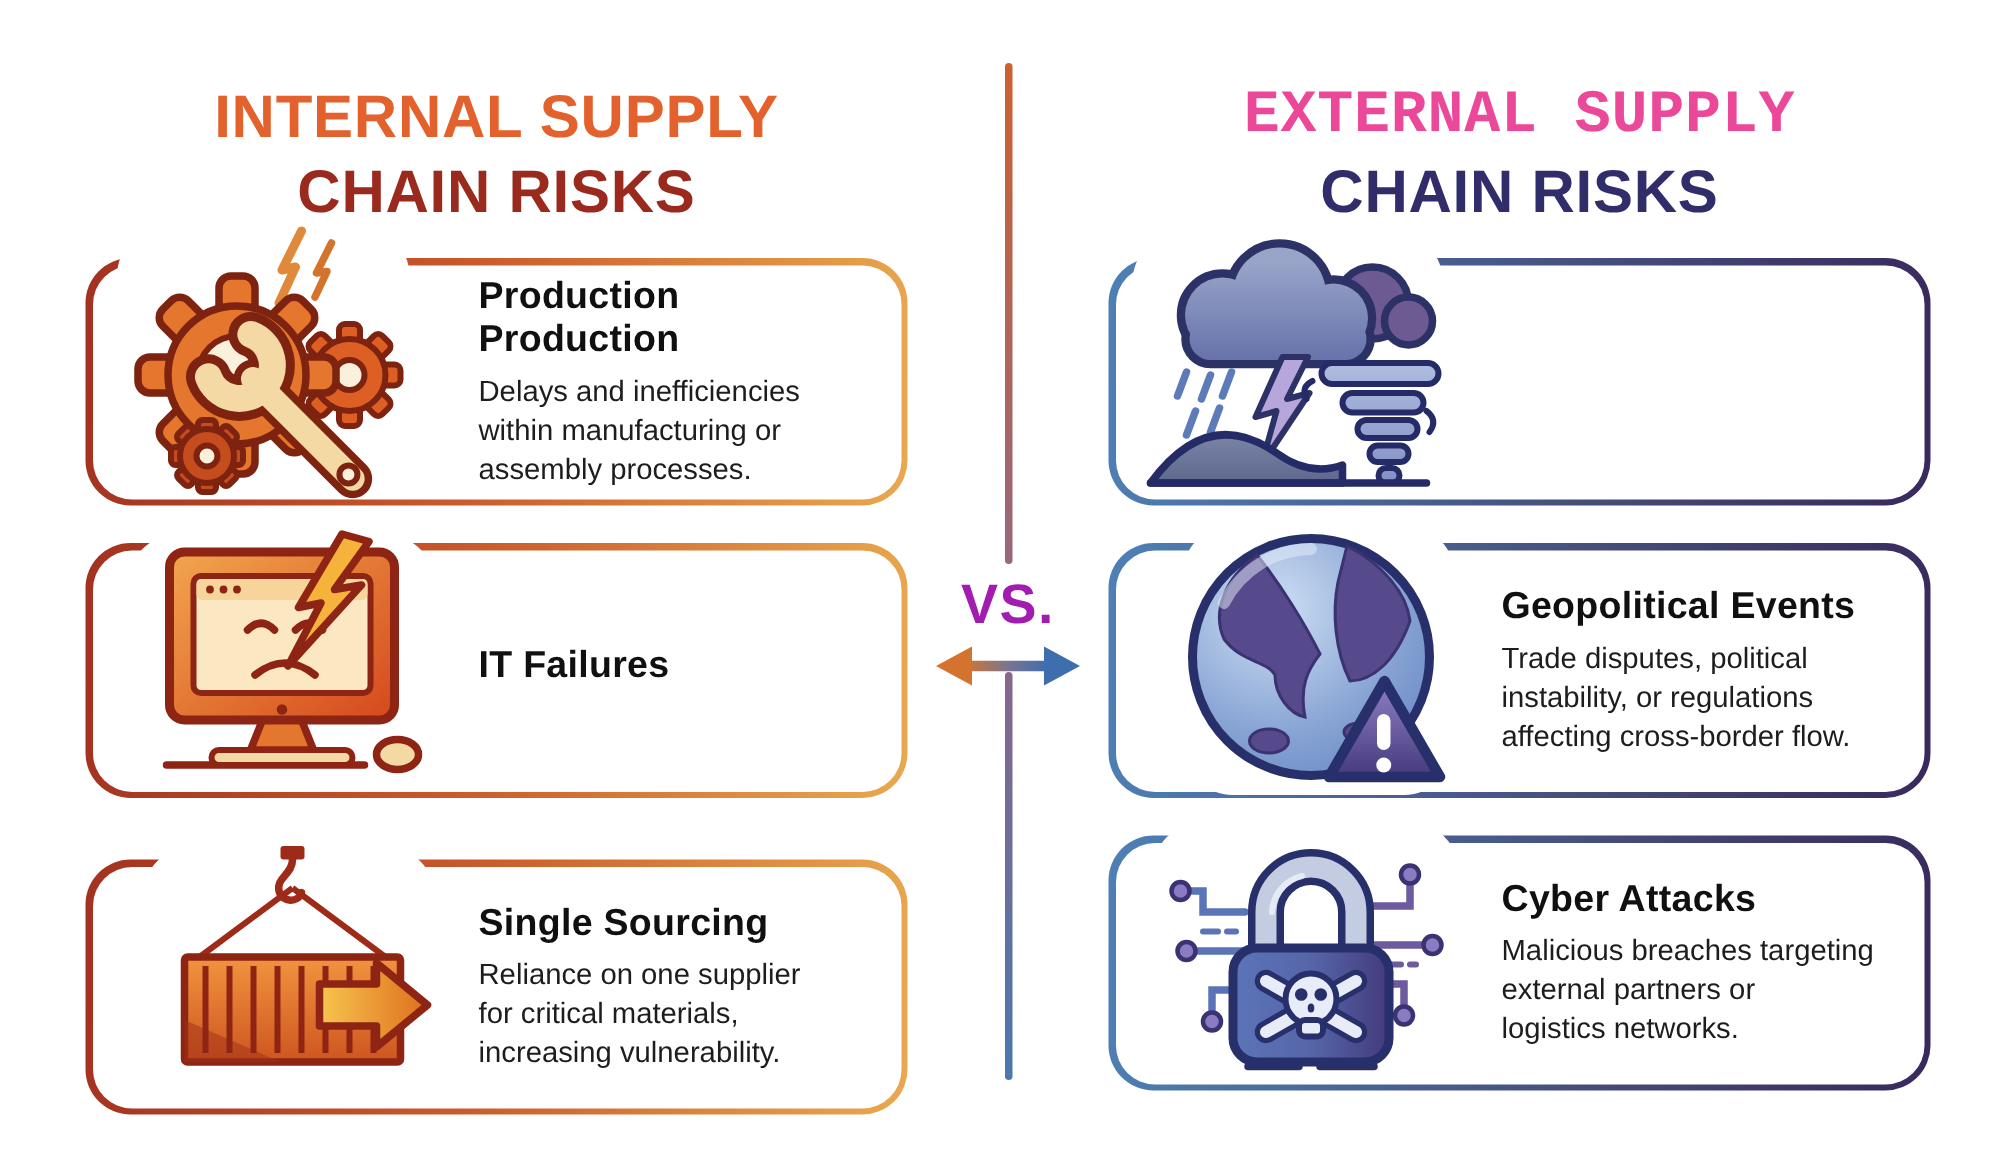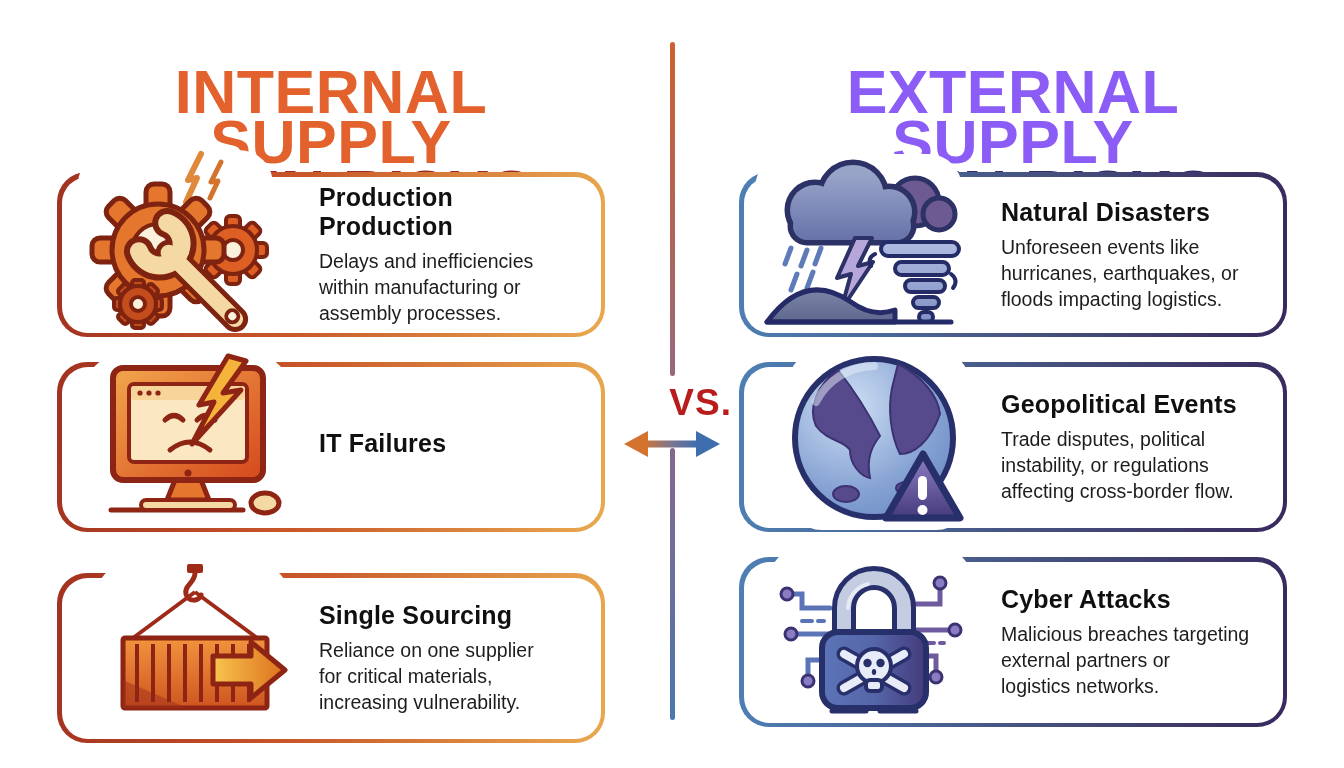--- a/index.html
+++ b/index.html
@@ -1,45 +1,45 @@
 <!DOCTYPE html>
 <html><head>
 <meta charset="utf-8">
 <style>
   html,body { margin:0; padding:0; background:#ffffff; }
   #canvas { position:relative; width:1344px; height:768px; background:#ffffff;
             font-family:"Liberation Sans", sans-serif; overflow:hidden; }
 
   .col-title { position:absolute; width:548px; text-align:center; font-weight:bold;
-               font-size:61px; line-height:50px; letter-spacing:0.5px; top:26px; }
+               font-size:40px; line-height:50px; letter-spacing:0.5px; top:26px; }
   .t-orange  { color:#E2612C; display:block; }
   .t-darkred { color:#9A2A1E; display:block; }
-  .t-blue    { color:#8b5cf6; display:block; }
+  .t-blue    { color:#ec4899; display:block;font-family:Liberation Mono, monospace; }
   .t-navy    { color:#312D6B; display:block; }
 
   .card { position:absolute; width:548px; }
   .card-bg { position:absolute; inset:0; border-radius:30px; }
   .left-border  { background:linear-gradient(95deg,#A23220 0%,#C9582A 45%,#E9A94F 100%); }
   .right-border { background:linear-gradient(95deg,#4E80B5 0%,#46517E 55%,#39295C 100%); }
   .card-bg-inner { position:absolute; inset:4.5px; border-radius:26px; background:#ffffff; }
 
   .icon-wrap { position:absolute; background:#ffffff; border-radius:34px;
                display:flex; align-items:center; justify-content:center; }
   .icon-wrap svg { overflow:visible; }
 
   .card-text { position:absolute; left:262px; top:0; bottom:0; right:20px;
                display:flex; flex-direction:column; justify-content:center; }
   .card-title { font-size:25px; font-weight:bold; color:#101010; margin:0 0 7px 0; letter-spacing:0.2px; }
   .card-desc  { font-size:19.5px; line-height:26px; color:#1d1d1d; margin:0; white-space:pre-line; }
 
   .vline { position:absolute; left:670px; width:4.5px; border-radius:3px; }
   #vline-top    { top:42px;  height:334px; background:linear-gradient(#CE6030,#97687A); }
   #vline-bottom { top:448px; height:272px; background:linear-gradient(#87678C,#4A78AE); }
-  #vs-label { position:absolute; left:612px; top:382px; width:120px; text-align:right;
-              font-size:37px; font-weight:bold; color:#b91c1c; letter-spacing:1px; }
+  #vs-label { position:absolute; left:612px; top:382px; width:120px; text-align:center;
+              font-size:37px; font-weight:bold; color:#a21caf; letter-spacing:1px; }
   #vs-arrow { position:absolute; left:624px; top:428px; }
 </style>
 </head>
 <body>
 
 <div id="canvas">
 
   <h1 class="col-title" style="left:57px;">
     <span class="t-orange">INTERNAL SUPPLY</span>
     <span class="t-darkred">CHAIN RISKS</span>
@@ -238,26 +238,20 @@
           <rect x="140" y="108" width="54" height="13" rx="6.5"></rect>
           <rect x="150" y="126" width="40" height="12" rx="6"></rect>
           <rect x="158" y="143" width="26" height="11" rx="5.5"></rect>
           <rect x="164" y="158" width="14" height="10" rx="5"></rect>
         </g>
         <path d="M120,100 q-8,4 -4,12" stroke="#242B66" stroke-width="4" fill="none" stroke-linecap="round"></path>
         <path d="M196,120 q8,6 2,14" stroke="#242B66" stroke-width="4" fill="none" stroke-linecap="round"></path>
         <line x1="12" y1="168" x2="196" y2="168" stroke="#242B66" stroke-width="5" stroke-linecap="round"></line>
       </svg>
     </div>
-    <div class="card-text">
-      <h3 class="card-title">Natural Disasters</h3>
-      <p class="card-desc">Unforeseen events like
-hurricanes, earthquakes, or
-floods impacting logistics.</p>
-    </div>
   </div>
 
   <div class="card" style="left:739px; top:557px; height:170px;">
     <div class="card-bg right-border">
         <div class="card-bg-inner"></div>
       </div>
     <div class="icon-wrap" style="left:29px; top:-9px; width:205px; height:165px;">
       <svg width="205" height="165" viewBox="0 0 205 165">
         <defs>
           <linearGradient id="lockG" x1="0" y1="0" x2="1" y2="0">

